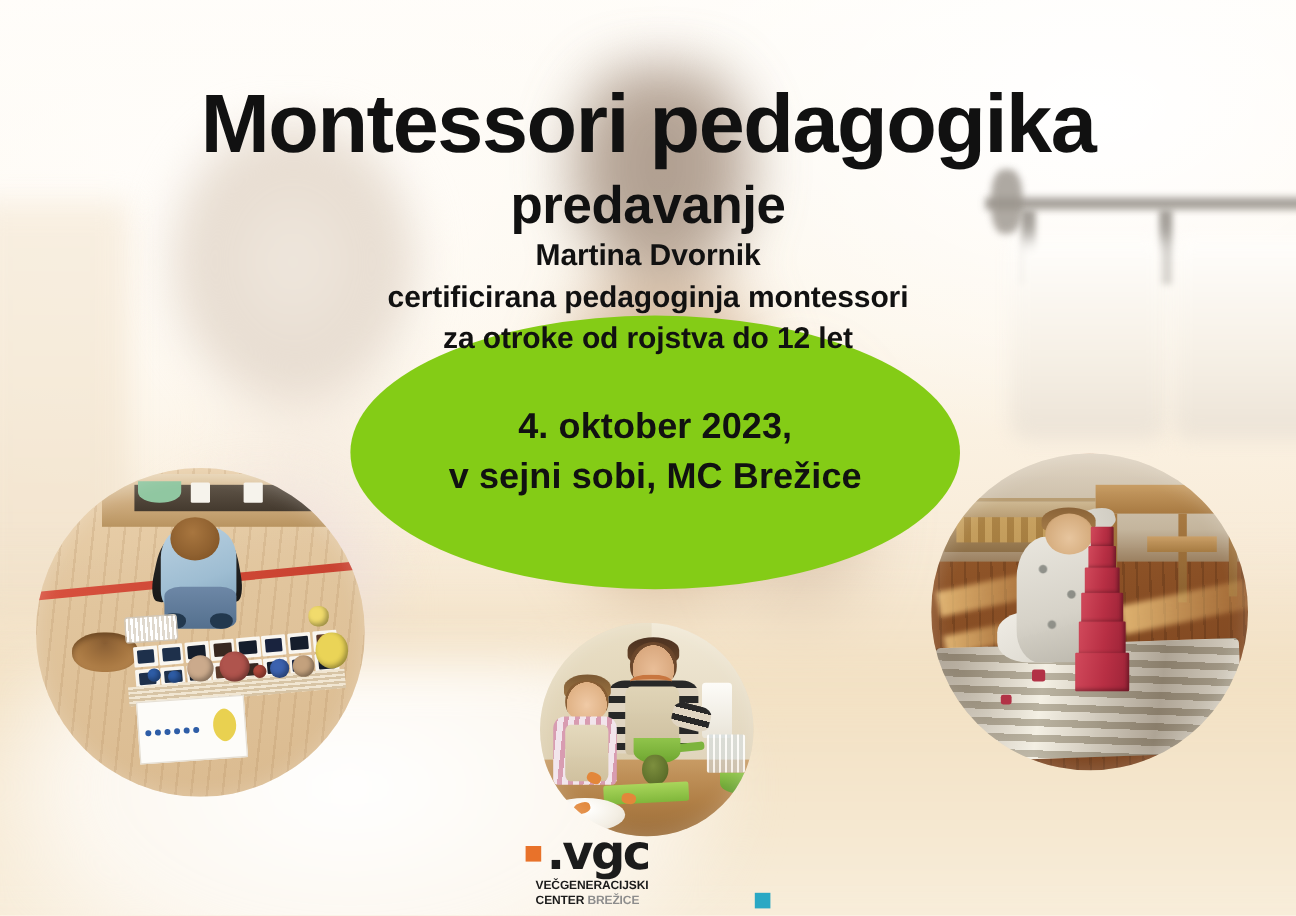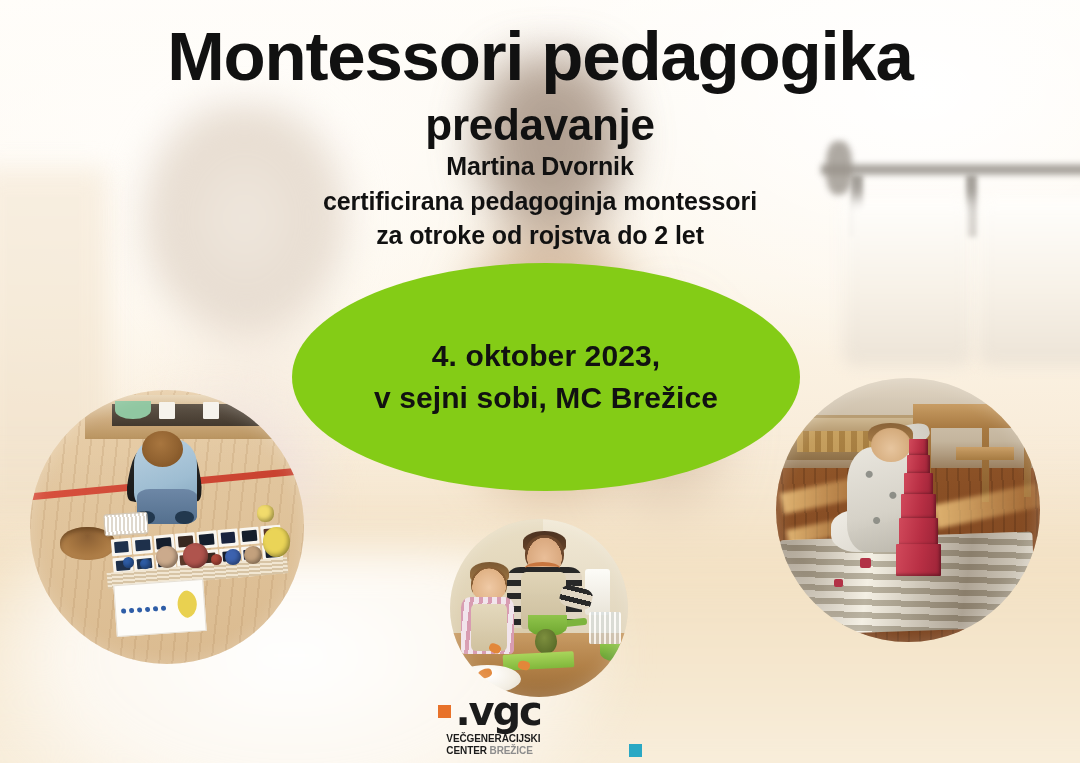--- a/index.html
+++ b/index.html
@@ -115,21 +115,21 @@
     white-space:nowrap;
   }
 
   
   .title-block {
     position:absolute; left:0; right:0; top:22px;
     text-align:center; z-index:5;
   }
   .poster-title {
     font-size:69px; font-weight:bold; color:#0b0b0b;
-    letter-spacing:-1.2px; line-height:1.02;
+    letter-spacing:-1.2px; line-height:1.02;margin-top:47px;
   }
   .poster-subtitle {
     margin-top:8px;
     font-size:44px; font-weight:bold; color:#0b0b0b;
     letter-spacing:-.3px;
   }
   .speaker-block {
     margin-top:0;
     display:flex; flex-direction:column; align-items:center; gap:2px;
   }
@@ -541,21 +541,21 @@
   <div class="bg-pot2"></div>
   <div class="bg-counter"></div>
   <div class="bg-bowl"></div>
 
   <div class="title-block">
     <div class="poster-title" style="color: rgb(17, 17, 17);">Montessori pedagogika</div>
     <div class="poster-subtitle" style="color: rgb(17, 17, 17);">predavanje</div>
     <div class="speaker-block">
       <div class="speaker-line" style="color: rgb(17, 17, 17);">Martina Dvornik</div>
       <div class="speaker-line" style="color: rgb(17, 17, 17);">certificirana pedagoginja montessori</div>
-      <div class="speaker-line" style="color: rgb(17, 17, 17);">za otroke od rojstva do 2 let</div>
+      <div class="speaker-line" style="color: rgb(17, 17, 17);">za otroke od rojstva do 12 let</div>
     </div>
   </div>
 
   <div class="photo-circle photo-left">
     <div class="scene">
       <div class="sc-l-floor"></div>
       <div class="sc-l-shelf"></div>
       <div class="sc-l-shelf-dark"></div>
       <div class="sc-l-bowl-green"></div>
       <div class="sc-l-cup1"></div>

